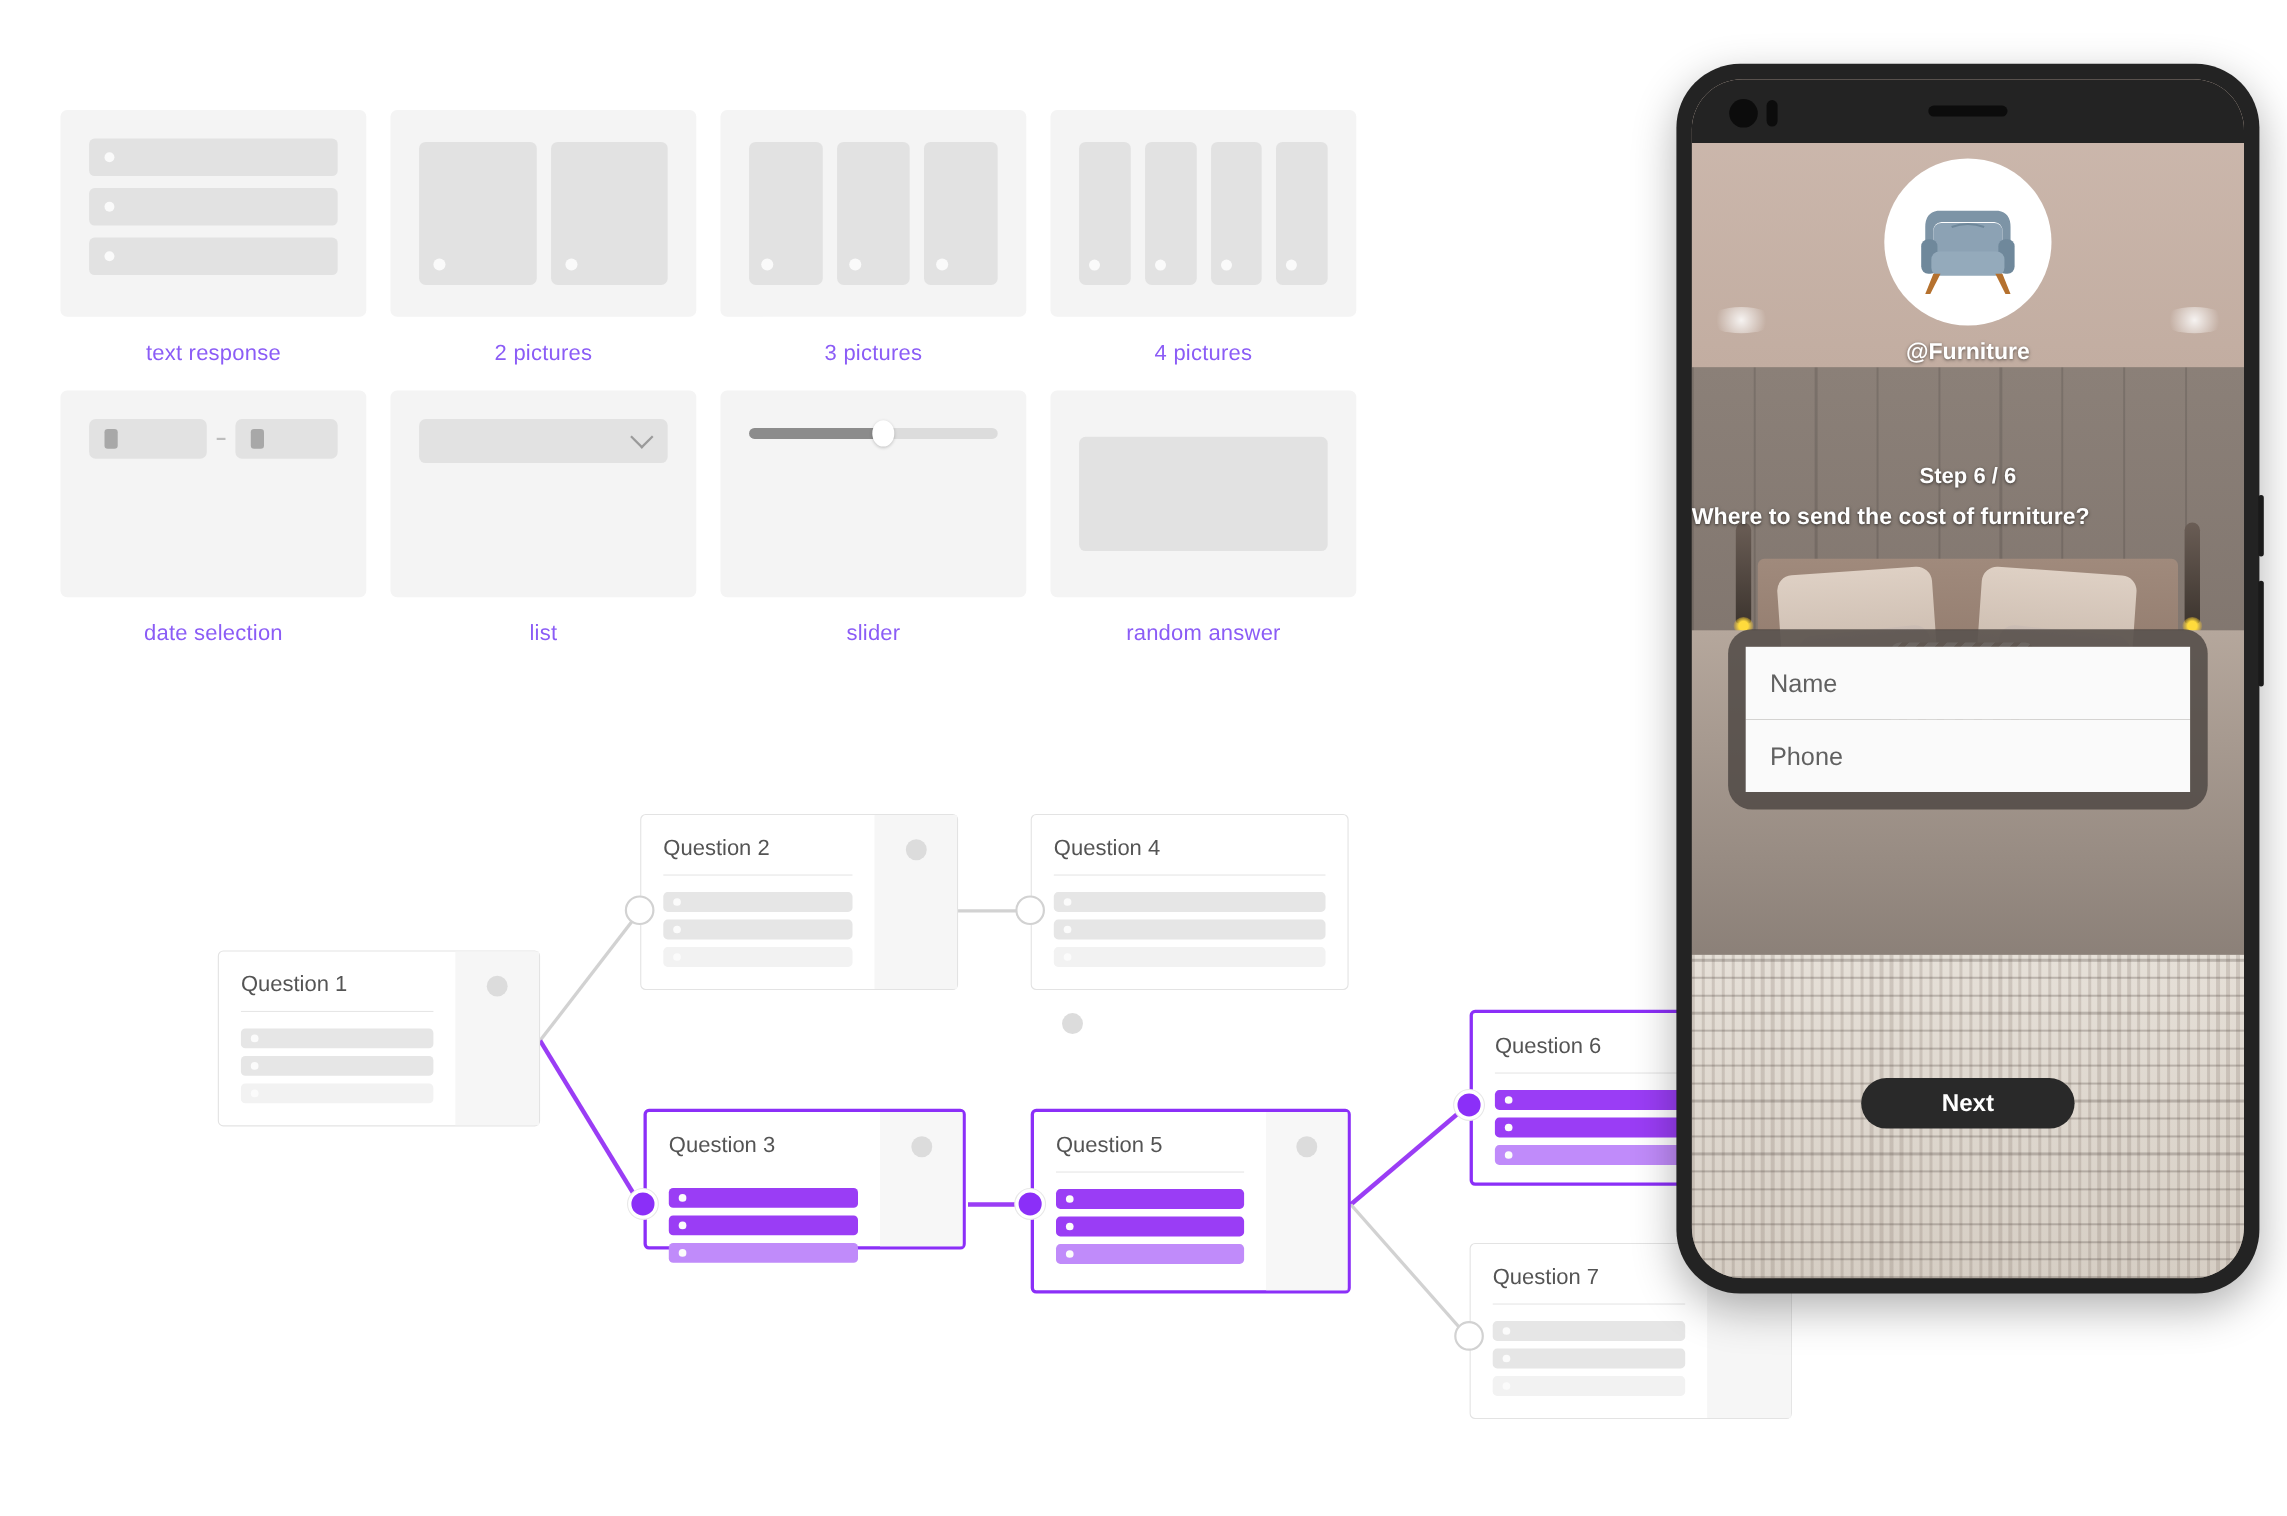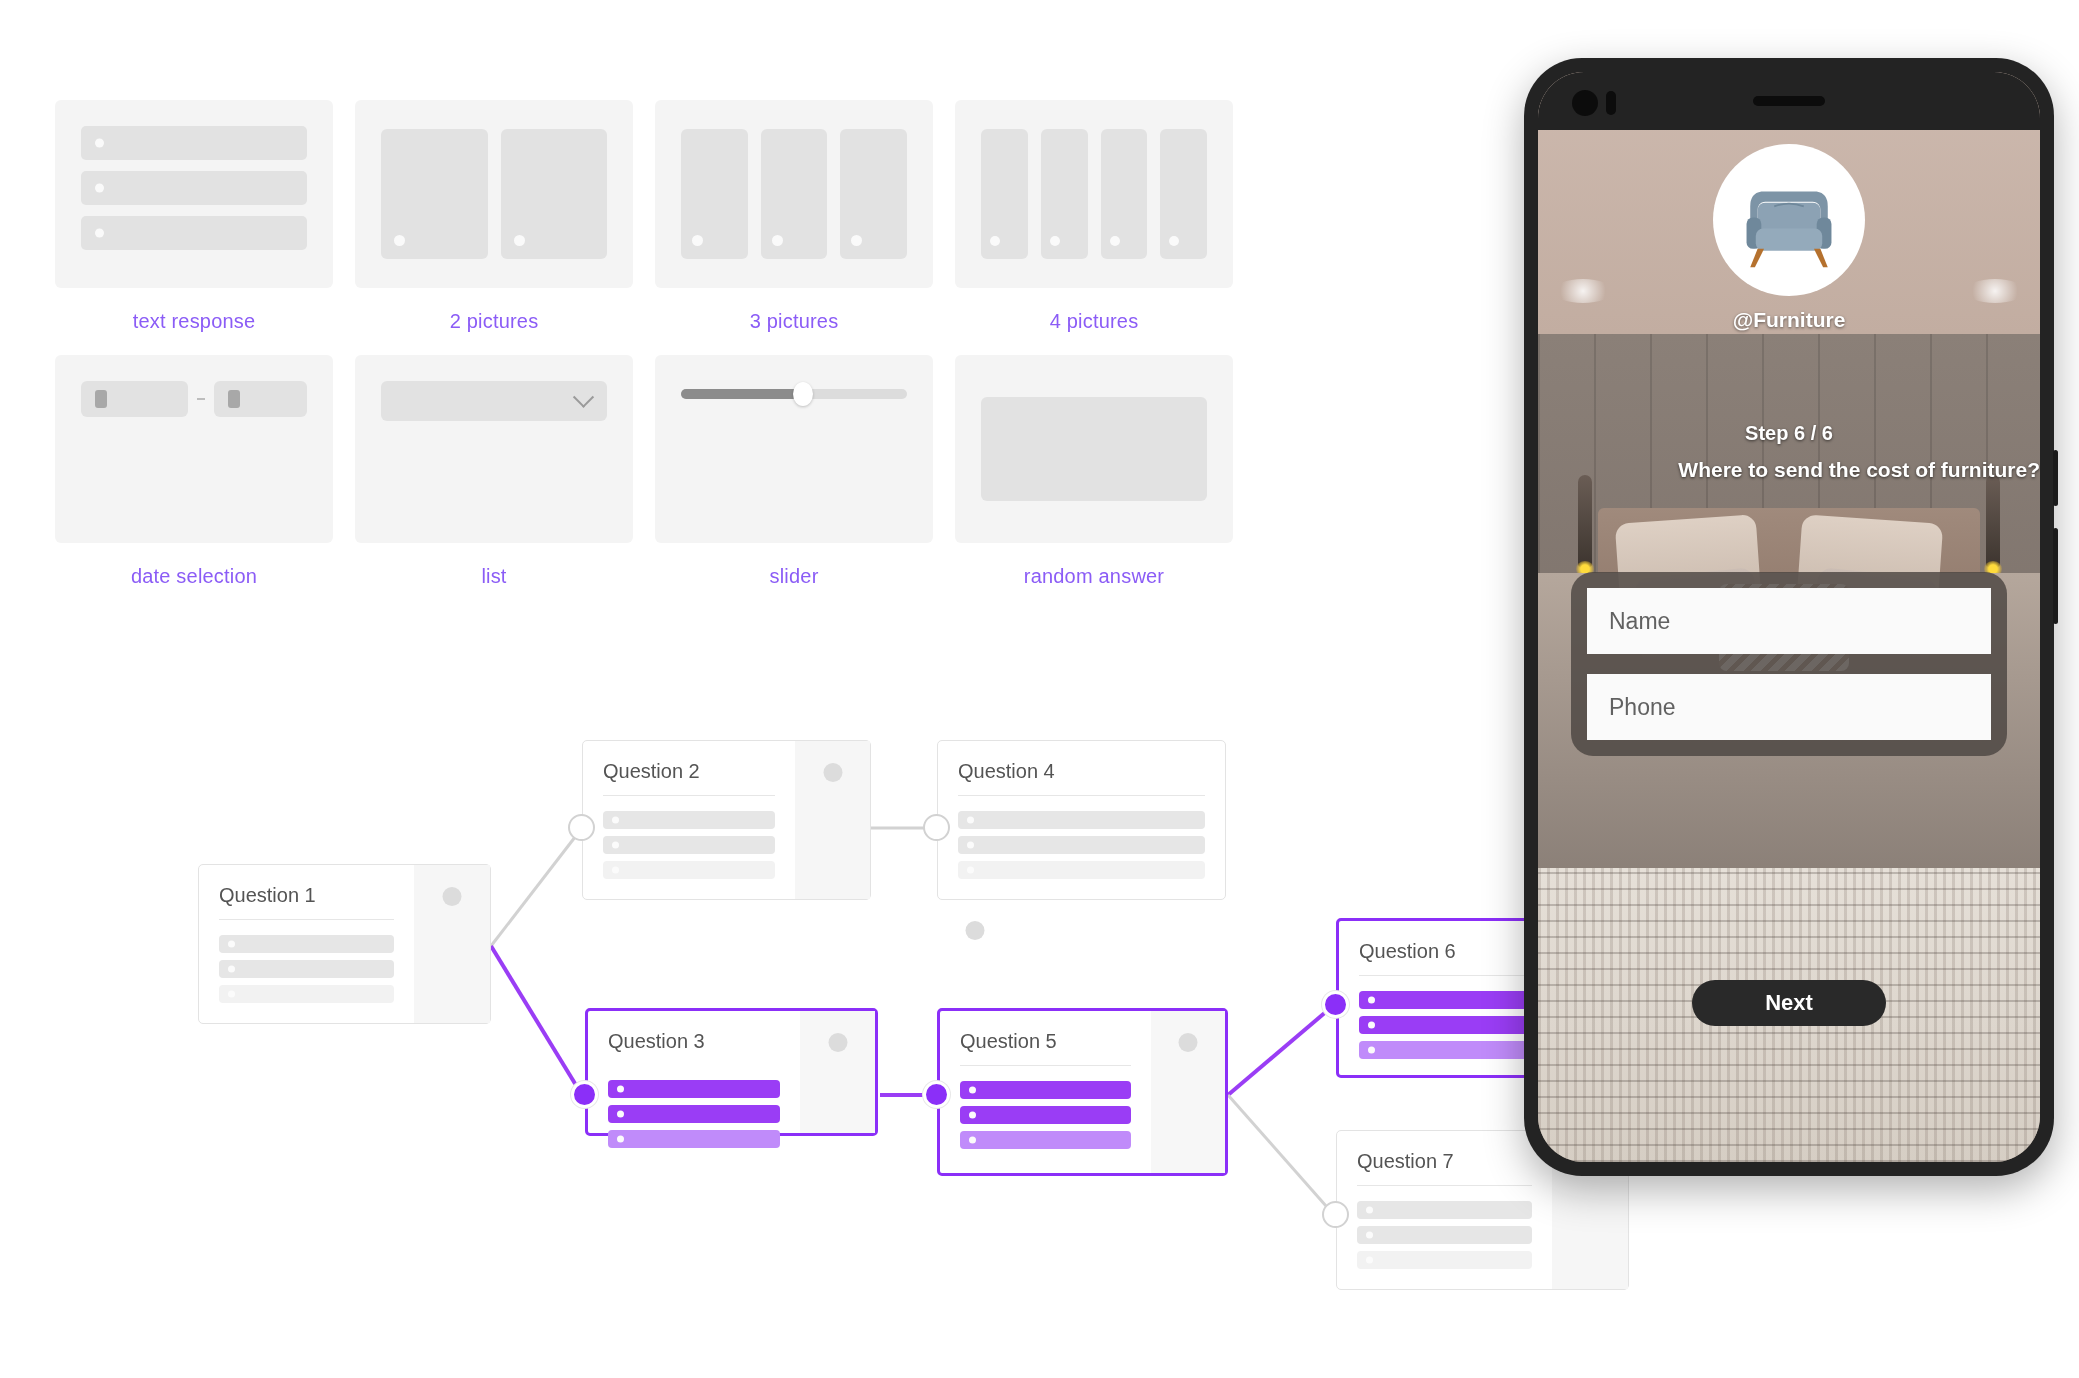--- a/index.html
+++ b/index.html
@@ -227,31 +227,31 @@
     width: 368px; height: 56px; border-radius: 30px; background: #ffffff;
     display: flex; align-items: center; justify-content: center;
     font-size: 25px; color: #2a2a2a;
   }
   .step-text {
     position: absolute; left: 0; right: 0; top: 350px; text-align: center;
     color: #ffffff; font-size: 20px; font-weight: bold;
     text-shadow: 0 1px 3px rgba(0,0,0,.6);
   }
   .question-text {
-    position: absolute; left: 0; right: 0; top: 386px; text-align: right;
+    position: absolute; left: 0; right: 0; top: 386px; text-align: left;
     color: #ffffff; font-size: 21px; font-weight: bold;
     text-shadow: 0 1px 3px rgba(0,0,0,.65);
   }
   .form-panel {
     position: absolute; left: 50%; transform: translateX(-50%); top: 500px;
     width: 436px; border-radius: 22px;
     background: rgba(74,68,64,.80);
     padding: 16px;
     box-sizing: border-box;
-    display: flex; flex-direction: column; gap: 20px;
+    display: flex; flex-direction: column; gap: 0;
   }
   .form-field {
     height: 66px; background: #fafafa;
     display: flex; align-items: center;
     padding-left: 22px; box-sizing: border-box;
     font-size: 23px; color: #616161;
   }
   .next-btn {
     position: absolute; left: 50%; transform: translateX(-50%); top: 908px;
     width: 194px; height: 46px; border-radius: 24px;

